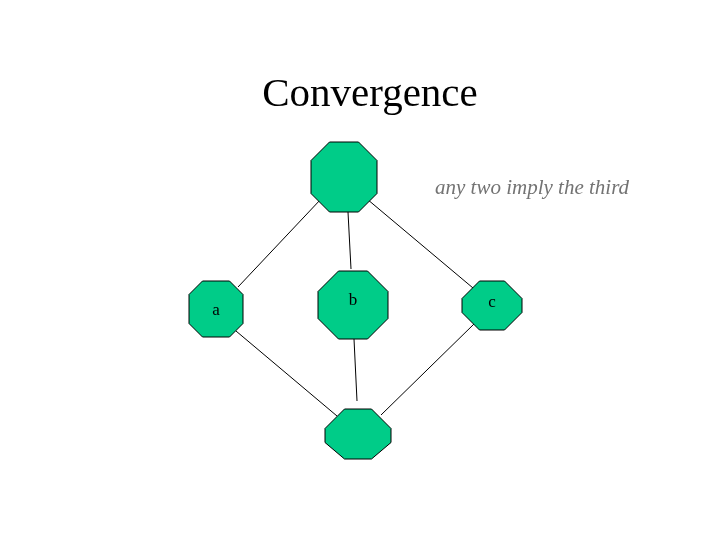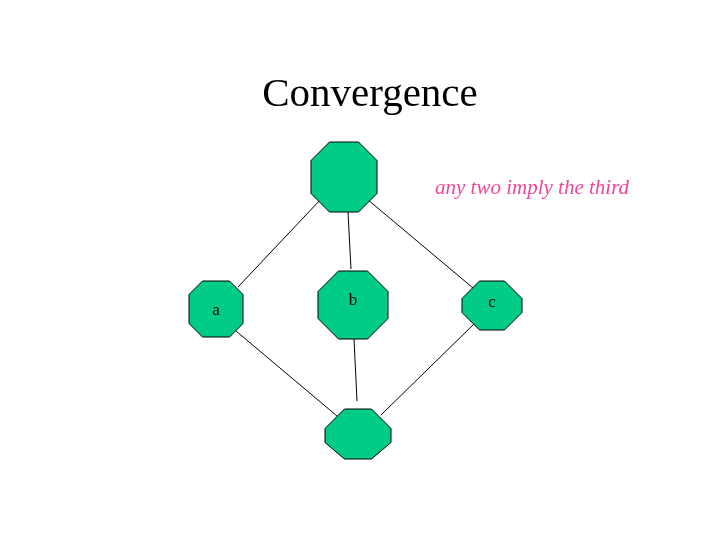--- a/index.html
+++ b/index.html
@@ -33,21 +33,21 @@
     color: #000000;
     letter-spacing: 0px;
   }
   #caption {
     position: absolute;
     left: 425px;
     top: 175px;
     font-family: "Liberation Serif", serif;
     font-style: italic;
     font-size: 21px;
-    color: #ec4899;
+    color: #737373;
     white-space: nowrap;
   }
   #diagram {
     position: absolute;
     left: 0;
     top: 0;
     width: 720px;
     height: 540px;
   }
   .node-label {

